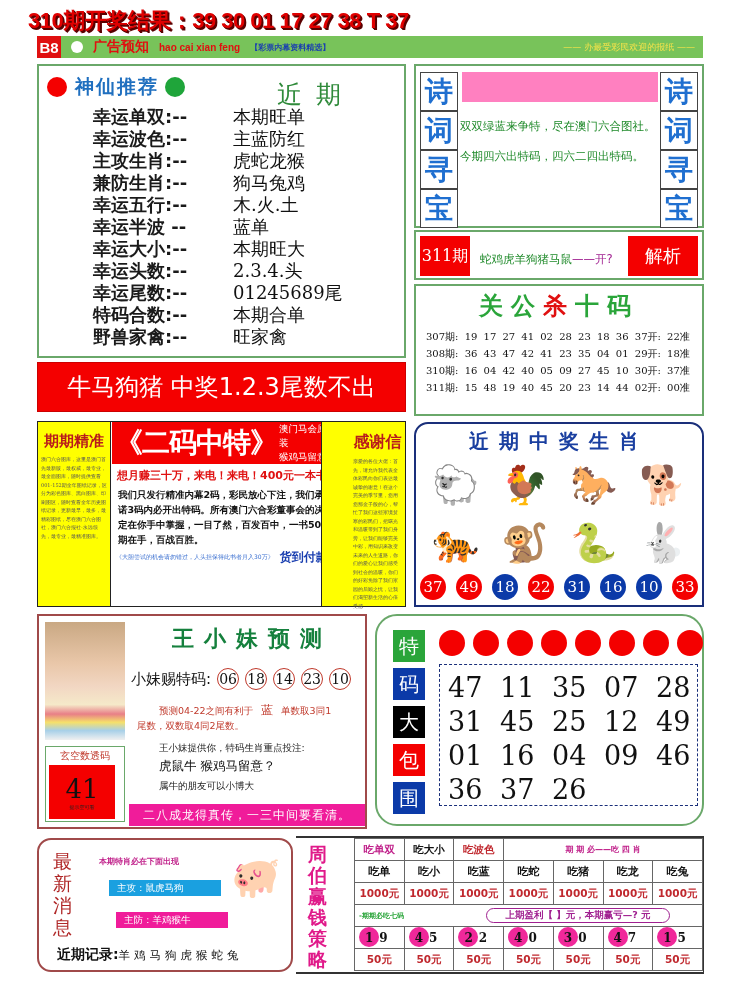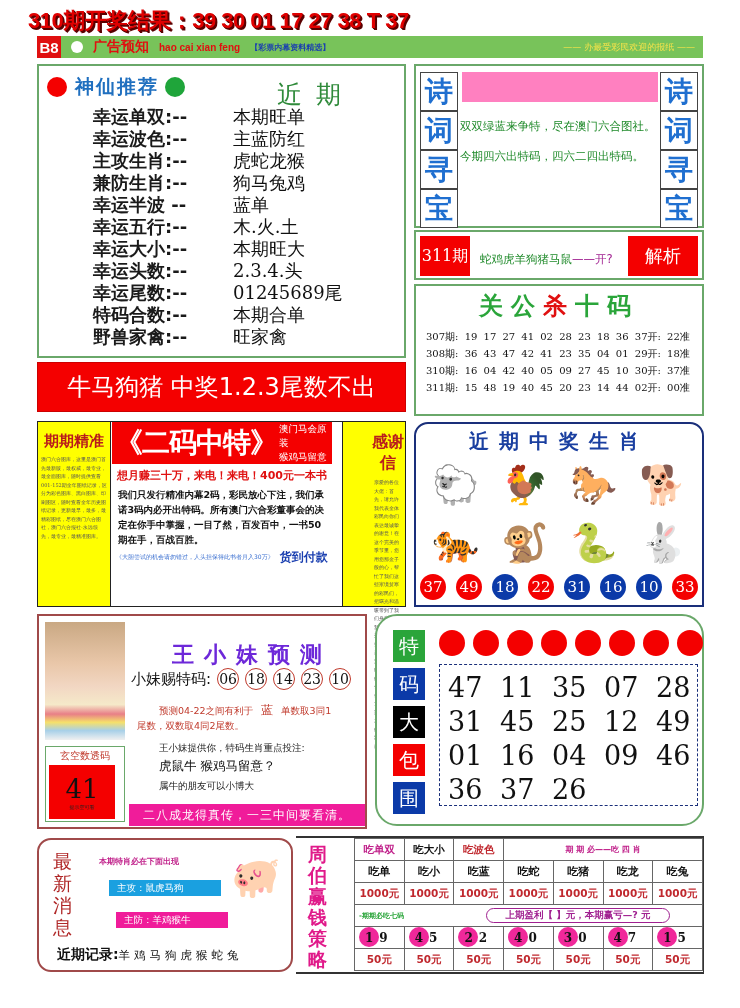--- a/index.html
+++ b/index.html
@@ -48,21 +48,21 @@
   
   .kill { left: 414px; top: 284px; width: 290px; height: 132px; border: 2px solid #6aa86a; background:#fff; }
   .kill .title { position:absolute; left: 0; right: 0; top: 4px; text-align:center; font-size: 24px; font-weight: bold; letter-spacing: 8px; color: #2aa53a; }
   .kill .title .r { color: #e01010; }
   .kill .rows { position:absolute; left: 10px; top: 44px; }
   .kill .row { height: 17px; font-family: "DejaVu Serif", serif; font-size: 10px; white-space: nowrap; color: #111; word-spacing: 3px; }
 
   
   .adbox { left: 37px; top: 421px; width: 369px; height: 186px; border: 1px solid #222; background: #fff; }
   .adbox .yl { position:absolute; left: 0; top: 0; width: 73px; height: 184px; background: #ffff00; border-right: 1px solid #222; }
-  .adbox .yr { position:absolute; right: 0; top: 0; width: 63px; height: 184px; background: #ffff00; border-left: 1px solid #222; padding-left: 28px; }
+  .adbox .yr { position:absolute; right: 0; top: 0; width: 84px; height: 184px; background: #ffff00; border-left: 1px solid #222; padding-left: 28px; }
   .adbox .yh { color: #b91c1c; font-weight: bold; font-size: 15px; text-align:center; margin-top: 10px; }
   .adbox .ysmall { font-size: 5px; line-height: 8.5px; color: #555; padding: 4px 3px; font-family: "DejaVu Serif", serif; }
   .adbox .center { position:absolute; left: 74px; top: 0; width: 220px; height: 184px; }
   .adbox .redtop { height: 42px; background: #f40000; display:flex; align-items:center; padding-left: 3px; }
   .adbox .redtop .big { color:#fff; font-size: 28px; font-weight: bold; white-space: nowrap; letter-spacing: -1px; }
   .adbox .redtop .sm { color:#fff; font-size: 9.5px; line-height: 14px; margin-left: 2px; }
   .adbox .hot { color: #e01010; font-size: 11px; font-weight: bold; text-align:center; margin-top: 4px; white-space: nowrap; }
   .adbox .body { font-size: 9.5px; font-weight: bold; line-height: 15px; padding: 4px 6px 0 6px; color: #111; }
   .adbox .foot { display:flex; align-items:center; padding: 2px 4px; white-space: nowrap; }
   .adbox .foot .s { color: #3a6fd0; font-size: 6px; }
@@ -77,21 +77,21 @@
   .ball { width: 26px; height: 26px; border-radius: 50%; color: #fff; font-family: "DejaVu Serif", serif; font-size: 15px; display:flex; align-items:center; justify-content:center; }
 
   
   .wang { left: 37px; top: 614px; width: 330px; height: 215px; border: 2px solid #a04a4a; background:#fff; }
   .wang .photo { position:absolute; left: 6px; top: 6px; width: 80px; height: 118px; background: linear-gradient(180deg, #c9a883 0%, #e9c7a9 35%, #f2d7c3 55%, #f5e9c9 70%, #e87f87 78%, #f6e06a 85%, #a8d0e8 92%, #f0f0f0 100%); }
   .wang .xk { position:absolute; left: 6px; top: 130px; width: 80px; height: 76px; border: 1px solid #6aa86a; }
   .wang .xk .l { color: #c0392b; font-size: 10px; text-align:center; margin-top: 2px; }
   .wang .xk .num { margin: 2px 0 0 3px; width: 66px; height: 54px; background: #f40000; display:flex; flex-direction:column; align-items:center; justify-content:center; }
   .wang .xk .num .n { color: #111; font-family: "DejaVu Serif", serif; font-size: 26px; line-height: 30px; }
   .wang .xk .num .s { color: #222; font-size: 5px; }
-  .wang .title { position:absolute; left: 100px; top: 24px; width: 226px; text-align:center; color: #6d28d9; font-family: "DejaVu Serif", serif; font-weight: bold; font-size: 22px; letter-spacing: 10px; }
+  .wang .title { position:absolute; left: 100px; top: 8px; width: 226px; text-align:center; color: #15803d; font-family: "DejaVu Serif", serif; font-weight: bold; font-size: 22px; letter-spacing: 10px; }
   .wang .tips { position:absolute; left: 92px; top: 52px; display:flex; align-items:center; }
   .wang .tips .lbl { font-size: 15px; color:#111; white-space: nowrap; }
   .wang .tips .c { width: 22px; height: 22px; border: 1px solid #c0392b; border-radius: 50%; display:flex; align-items:center; justify-content:center; font-family: "DejaVu Serif", serif; font-size: 14px; margin-left: 6px; }
   .wang .p1 { position:absolute; left: 120px; top: 86px; font-size: 9.5px; color: #c0392b; white-space: nowrap; }
   .wang .p1 .bl { font-size: 12px; margin: 0 8px; }
   .wang .p2 { position:absolute; left: 98px; top: 104px; font-size: 9.5px; color: #c0392b; white-space: nowrap; }
   .wang .p3 { position:absolute; left: 120px; top: 126px; font-size: 9.5px; color: #222; white-space: nowrap; }
   .wang .p4 { position:absolute; left: 120px; top: 142px; font-size: 12.5px; color: #111; white-space: nowrap; }
   .wang .p5 { position:absolute; left: 120px; top: 164px; font-size: 9.5px; color: #222; white-space: nowrap; }
   .wang .pinkbar { position:absolute; left: 90px; top: 188px; width: 236px; height: 22px; background: #f01c9a; color: #fff; font-size: 12px; display:flex; align-items:center; justify-content:center; white-space: nowrap; letter-spacing: 1px; }
@@ -164,26 +164,26 @@
       </div>
       <div class="row">
         <span class="k">主攻生肖:--</span>
         <span class="v">虎蛇龙猴</span>
       </div>
       <div class="row">
         <span class="k">兼防生肖:--</span>
         <span class="v">狗马兔鸡</span>
       </div>
       <div class="row">
+        <span class="k">幸运五行:--</span>
+        <span class="v">木.火.土</span>
+      </div>
+      <div class="row">
         <span class="k">幸运半波 --</span>
         <span class="v">蓝单</span>
-      </div>
-      <div class="row">
-        <span class="k">幸运五行:--</span>
-        <span class="v">木.火.土</span>
       </div>
       <div class="row">
         <span class="k">幸运大小:--</span>
         <span class="v">本期旺大</span>
       </div>
       <div class="row">
         <span class="k">幸运头数:--</span>
         <span class="v">2.3.4.头</span>
       </div>
       <div class="row">

